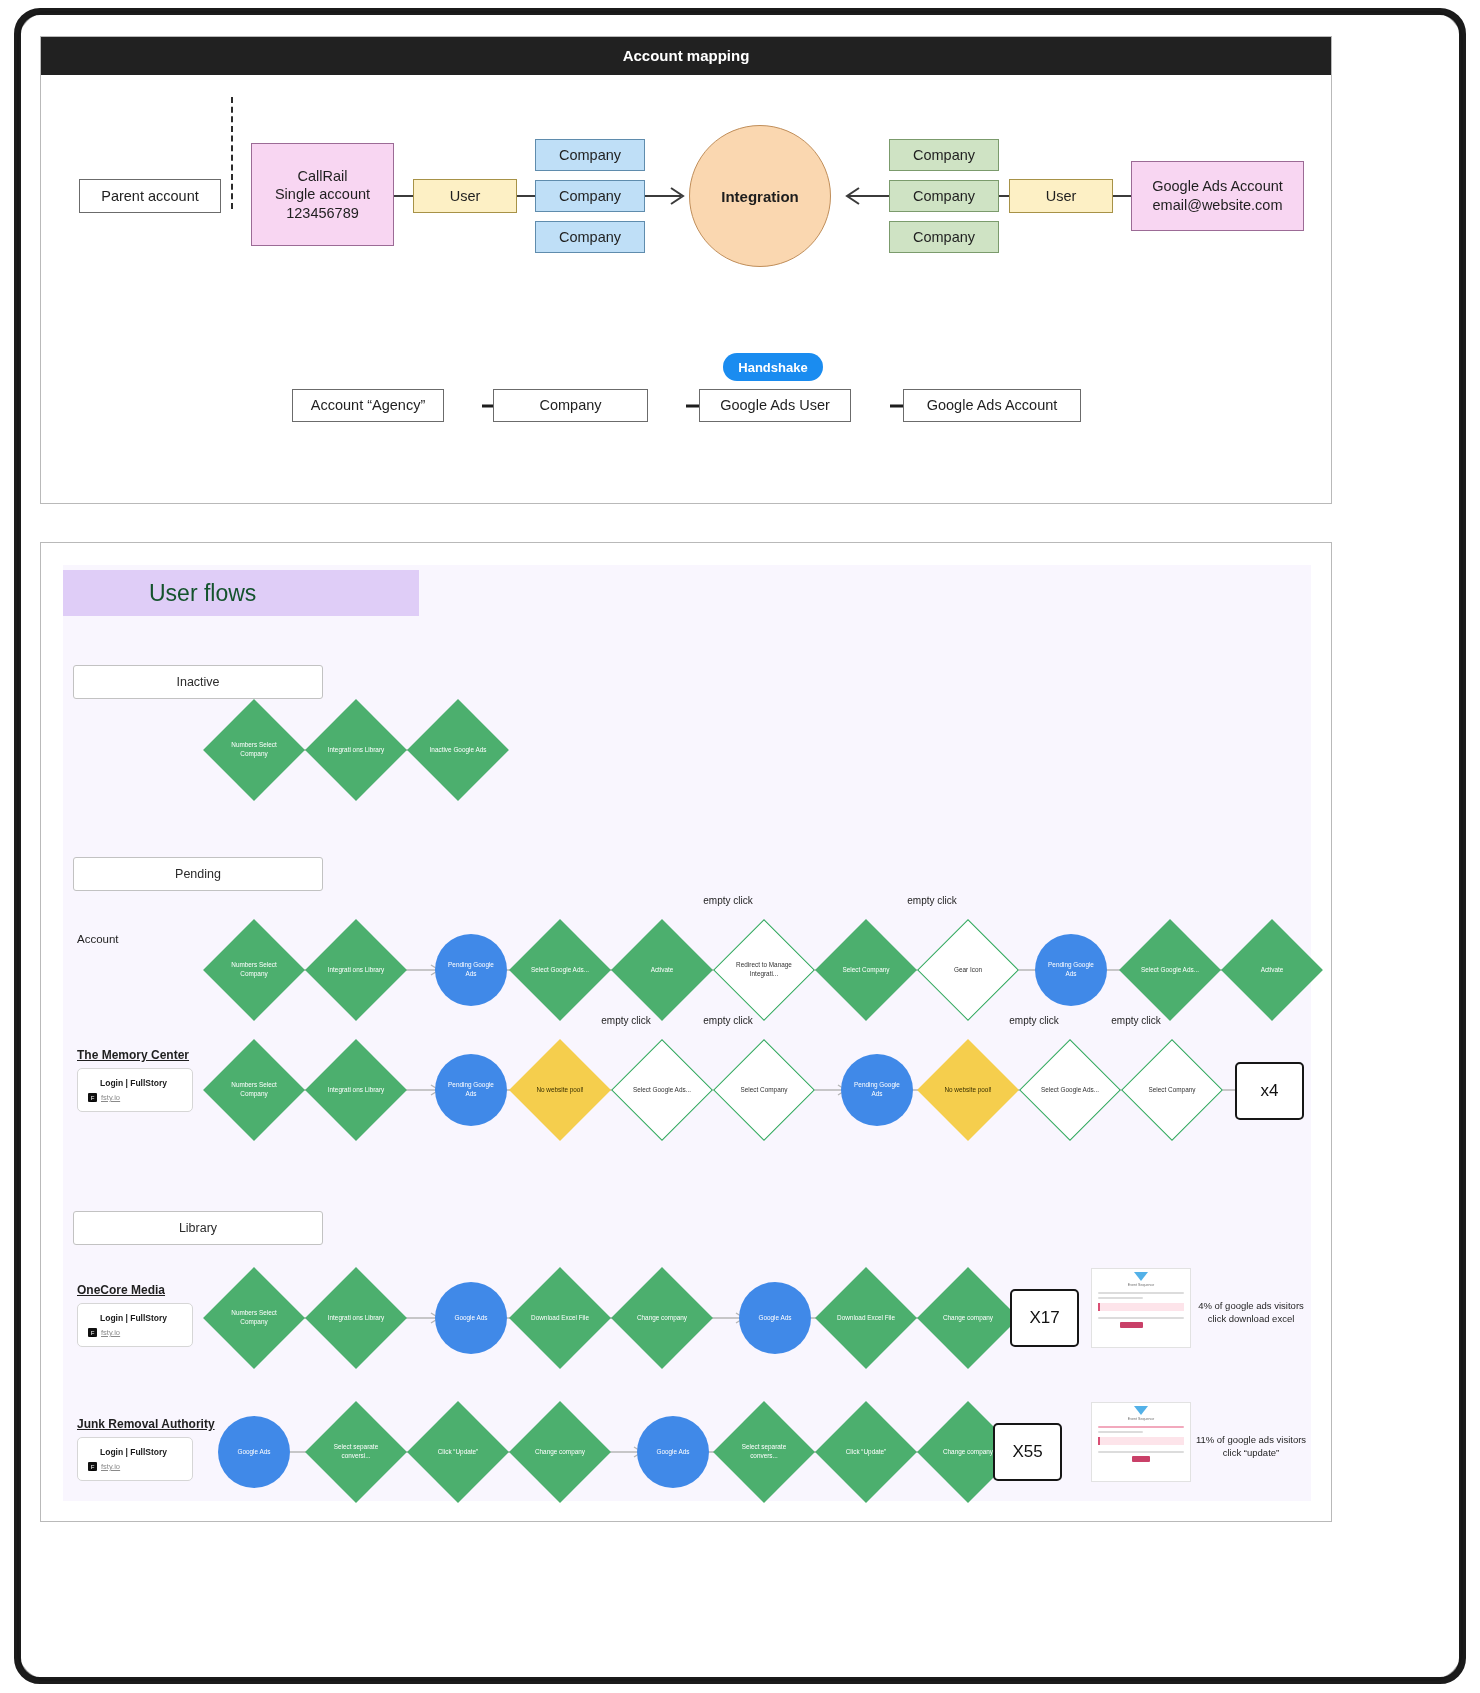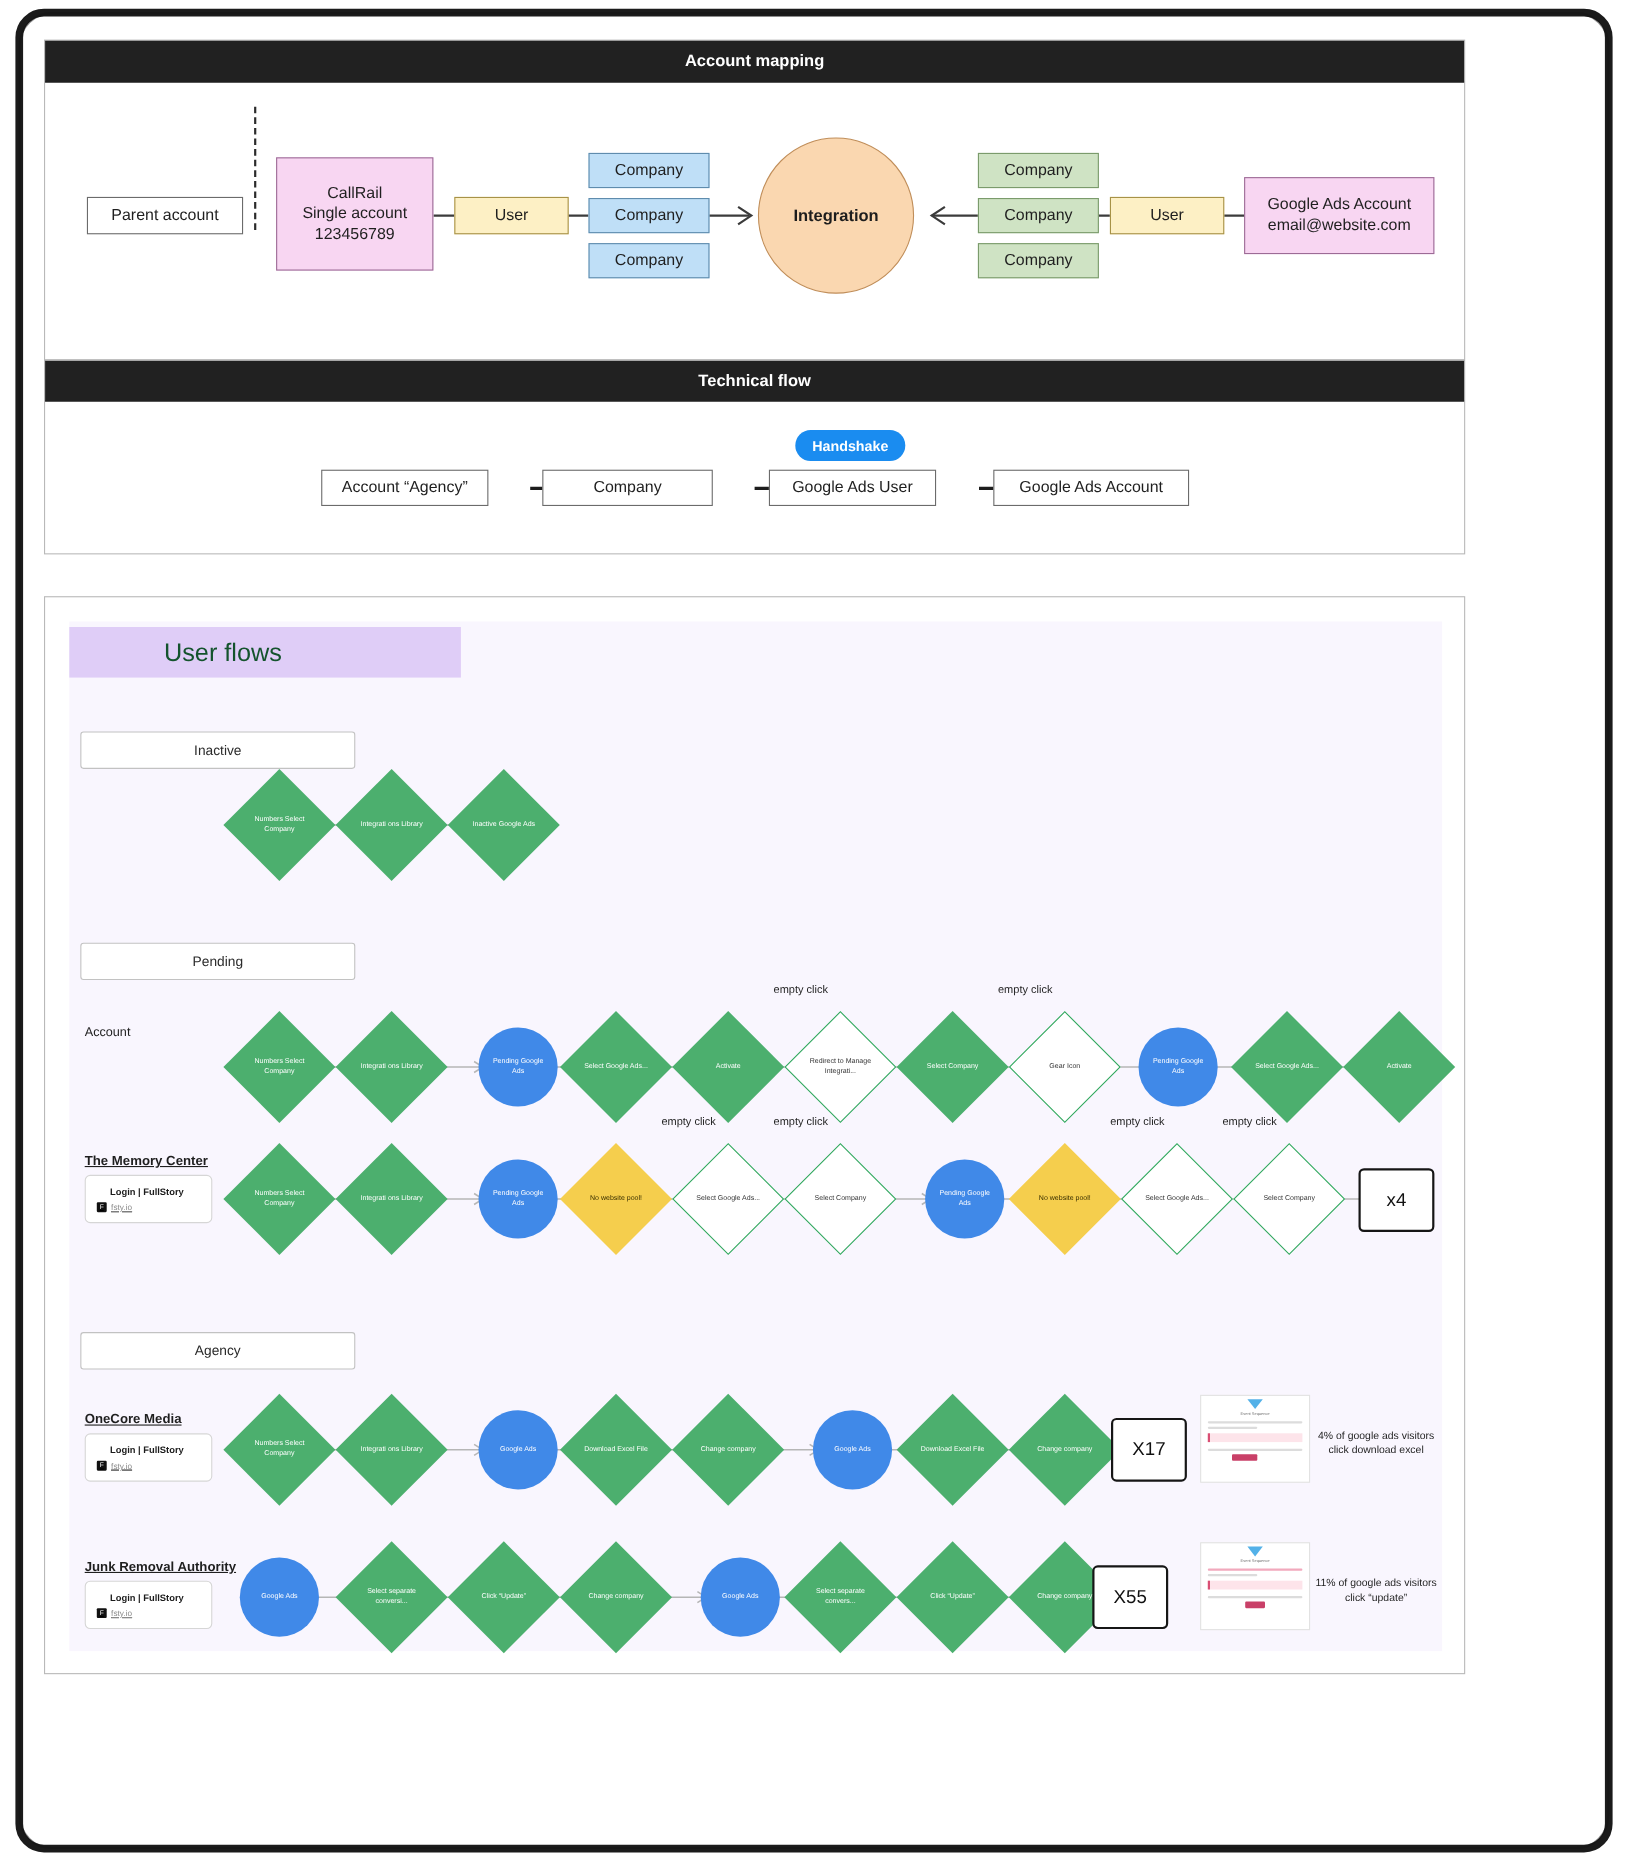--- a/index.html
+++ b/index.html
@@ -270,21 +270,20 @@
       <div class="node-box green" style="left:848px; top:64px; width:110px; height:32px;">Company</div>
       <div class="node-box green" style="left:848px; top:105px; width:110px; height:32px;">Company</div>
       <div class="node-box green" style="left:848px; top:146px; width:110px; height:32px;">Company</div>
 
       <div class="node-box yellow" style="left:968px; top:104px; width:104px; height:34px;">User</div>
 
       <div class="node-box pink" style="left:1090px; top:86px; width:173px; height:70px; white-space:pre-line;">Google Ads Account
 email@website.com</div>
     </div>
 
-    <div class="band sub">Technical flow</div>
 
     <div class="panel" id="panel-tech">
       <svg class="ovl" viewBox="0 0 1290 138" preserveAspectRatio="none">
         <line x1="441" y1="79" x2="484" y2="79" stroke="#1d1d1d" stroke-width="3"></line>
         <polyline points="473,70 487,79 473,88" fill="none" stroke="#1d1d1d" stroke-width="3"></polyline>
         <line x1="645" y1="79" x2="688" y2="79" stroke="#1d1d1d" stroke-width="3"></line>
         <polyline points="677,70 691,79 677,88" fill="none" stroke="#1d1d1d" stroke-width="3"></polyline>
         <line x1="849" y1="79" x2="892" y2="79" stroke="#1d1d1d" stroke-width="3"></line>
         <polyline points="881,70 895,79 881,88" fill="none" stroke="#1d1d1d" stroke-width="3"></polyline>
       </svg>
@@ -491,21 +490,21 @@
         <span class="sh"></span>
         <span class="tx">Select Google Ads...</span>
         </div>
       <div class="tag-empty" style="left:1013px; top:450px; width:120px;">empty click</div>
       <div class="dia hollow" style="left:1073px; top:489px; width:72px; height:72px;">
         <span class="sh"></span>
         <span class="tx">Select Company</span>
         </div>
       <div class="count-box" style="left:1172px; top:497px; width:69px; height:58px;">x4</div>
 
-      <div class="status-box" style="left:10px; top:646px; width:250px; height:34px;">Agency</div>
+      <div class="status-box" style="left:10px; top:646px; width:250px; height:34px;">Library</div>
 
       <div class="row-label link" style="left:14px; top:718px;">OneCore Media</div>
       <div class="ls-card" style="left:14px; top:738px; width:116px; height:44px;">
         <div class="ls-title">Login | FullStory</div>
         <div class="ls-sub">
           <span class="ls-badge">F</span>
           <span class="ls-url">fsty.io</span>
         </div>
       </div>
 

